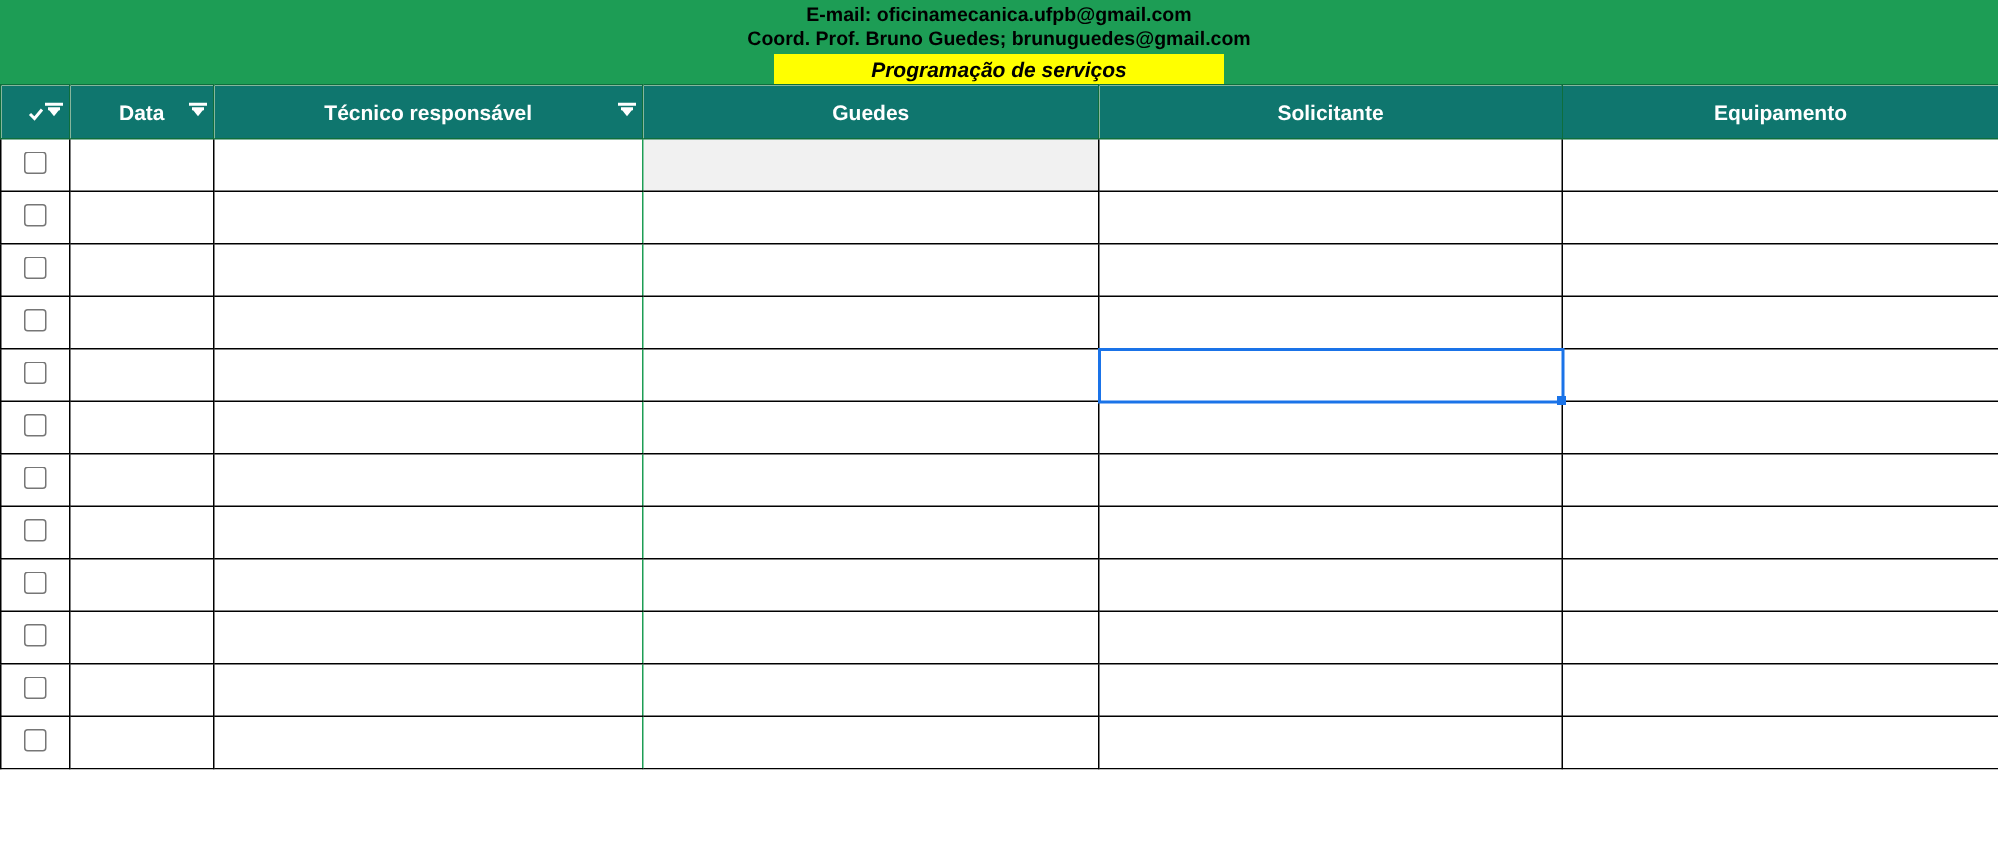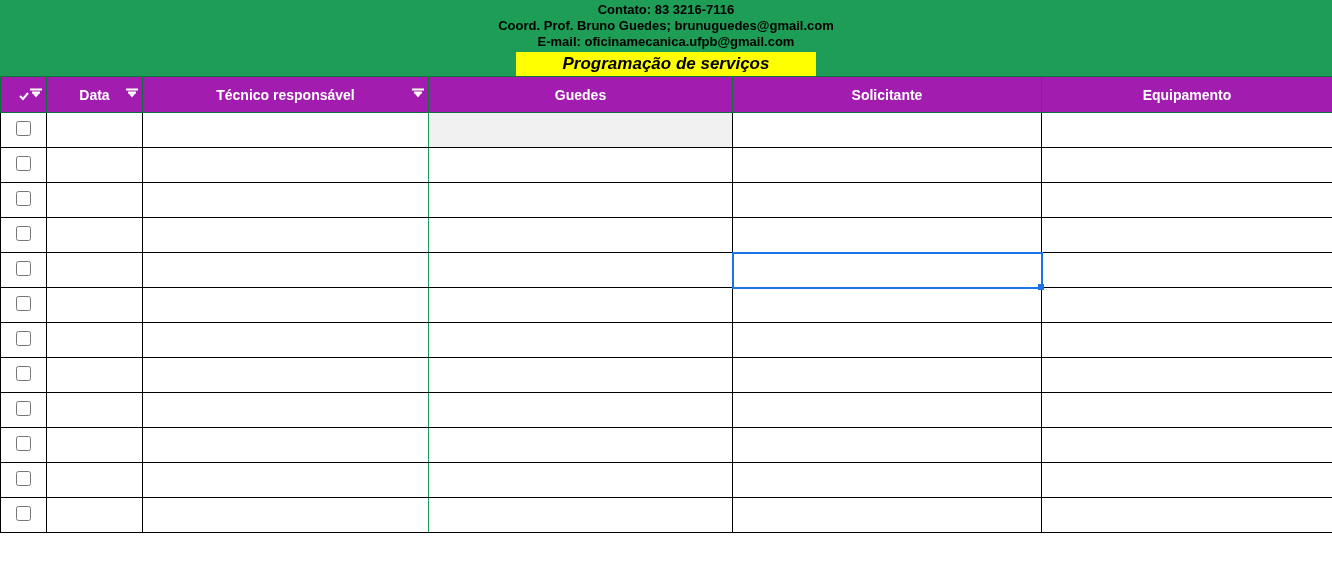--- a/index.html
+++ b/index.html
@@ -21,36 +21,36 @@
     line-height: 16px;
   }
   .title-strip {
     background: #ffff00;
     display: inline-block;
     font-style: italic;
     font-weight: bold;
     color: #000;
     padding: 2px 18px;
     margin-top: 2px;
-    font-size: 17px;
+    font-size: 14px;
     width: 300px;
   }
   .grid {
     border-collapse: collapse;
     width: 100%;
     table-layout: fixed;
   }
   .col-check { width: 46px; }
   .col-data { width: 96px; }
   .col-tecnico { width: 286px; }
   .col-tarefa { width: 304px; }
   .col-solic { width: 309px; }
   .col-equip { width: 291px; }
   thead th {
-    background: #a21caf;
+    background: #0f766e;
     color: #fff;
     font-weight: bold;
     font-size: 14px;
     height: 36px;
     border: 1px solid #0e6e3c;
     border-top: 1px solid #0e6e3c;
     position: relative;
   }
   thead th .hlabel {
     display: inline-block;
@@ -112,23 +112,22 @@
     width: 6px;
     height: 6px;
     background: #1a73e8;
   }
   .tecnico-right-border { border-right: 1px solid #1d9d55 !important; }
 </style>
 </head>
 <body>
 
 <div class="header-band">
-  <div class="header-line">Contato: 83 3216-7116</div>
+  <div class="header-line">E-mail: oficinamecanica.ufpb@gmail.com</div>
   <div class="header-line">Coord. Prof. Bruno Guedes; brunuguedes@gmail.com</div>
-  <div class="header-line">E-mail: oficinamecanica.ufpb@gmail.com</div>
   <div class="title-strip">Programação  de serviços</div>
 </div>
 
 <table class="grid">
   <colgroup>
     <col class="col-check">
       <col class="col-data">
       <col class="col-tecnico">
     <col class="col-tarefa">
       <col class="col-solic">

